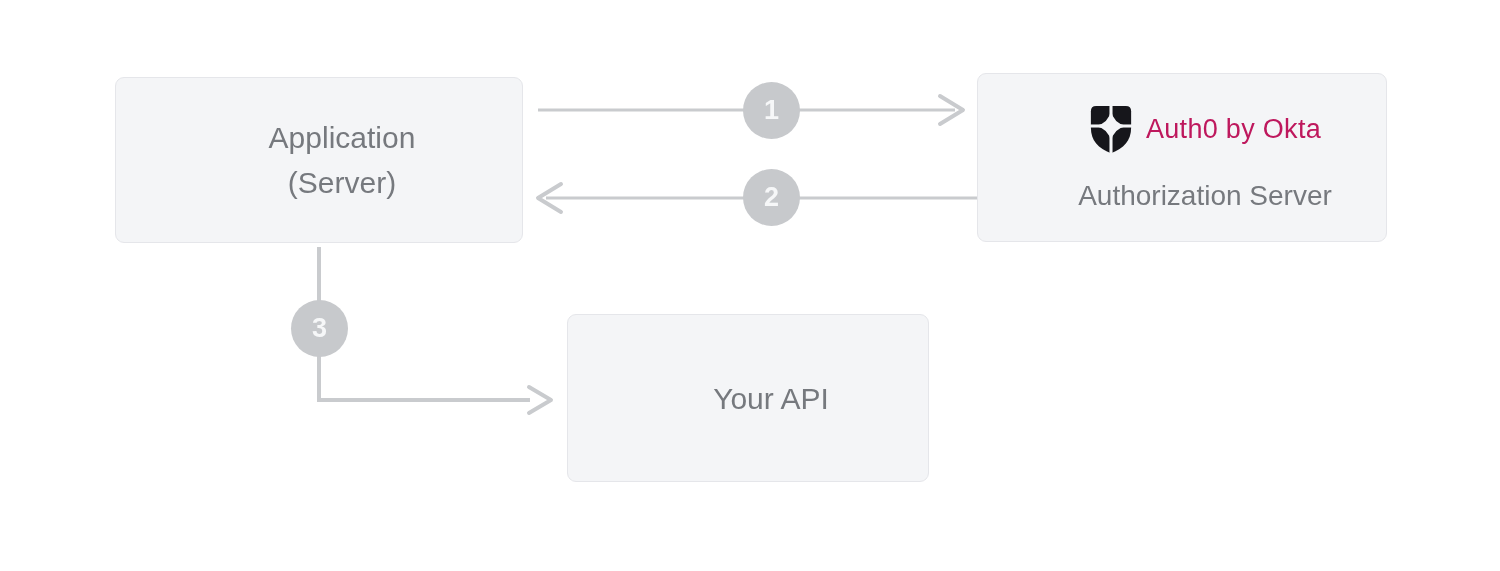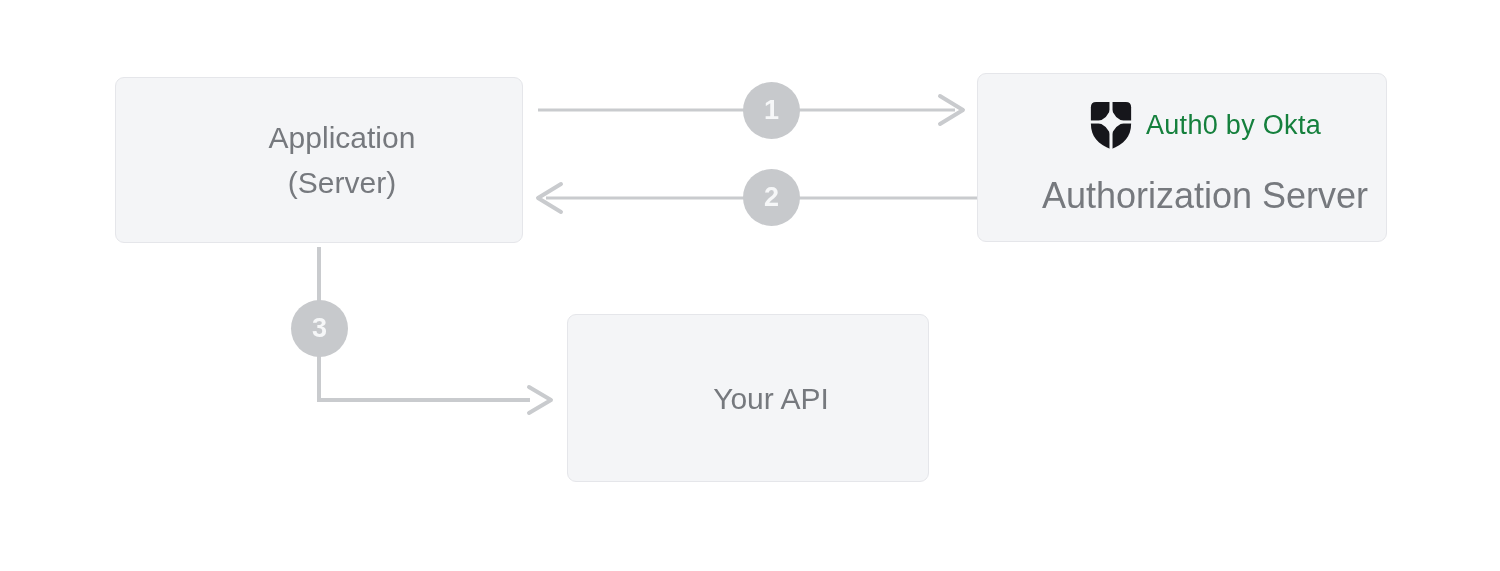--- a/index.html
+++ b/index.html
@@ -38,27 +38,27 @@
   #node-api        { left: 567px; top: 314px; width: 362px; height: 168px; }
 
   .brand-row {
     display: flex;
     align-items: center;
     gap: 13px;
     margin-bottom: 15px;
   }
   .brand-logo { width: 44px; height: 49px; display: block; }
   .brand-text {
-    color: #15803d;
+    color: #be185d;
     font-size: 27px;
     font-weight: 500;
     line-height: 1;
     letter-spacing: 0.3px;
   }
-  .auth-label { font-size: 36px; line-height: 1; margin-top: 13px; }
+  .auth-label { font-size: 28px; line-height: 1; margin-top: 13px; }
 
   .badge {
     position: absolute;
     width: 57px;
     height: 57px;
     border-radius: 50%;
     background: #c7c9cc;
     color: #f6f7f8;
     display: flex;
     align-items: center;

